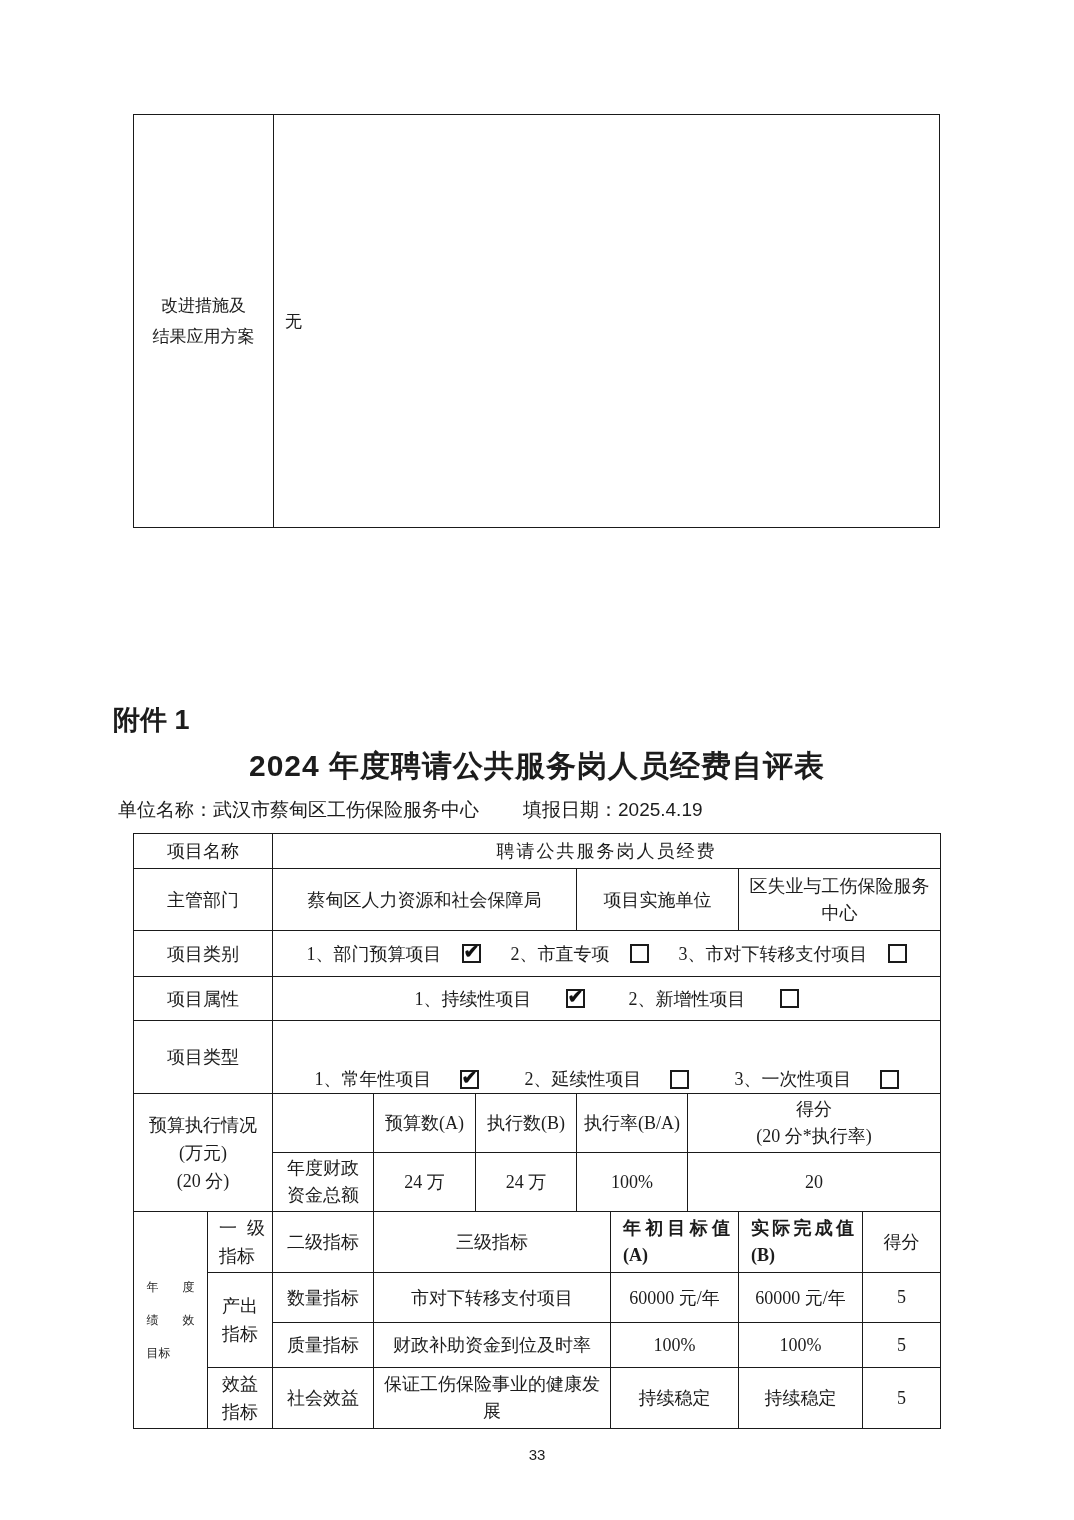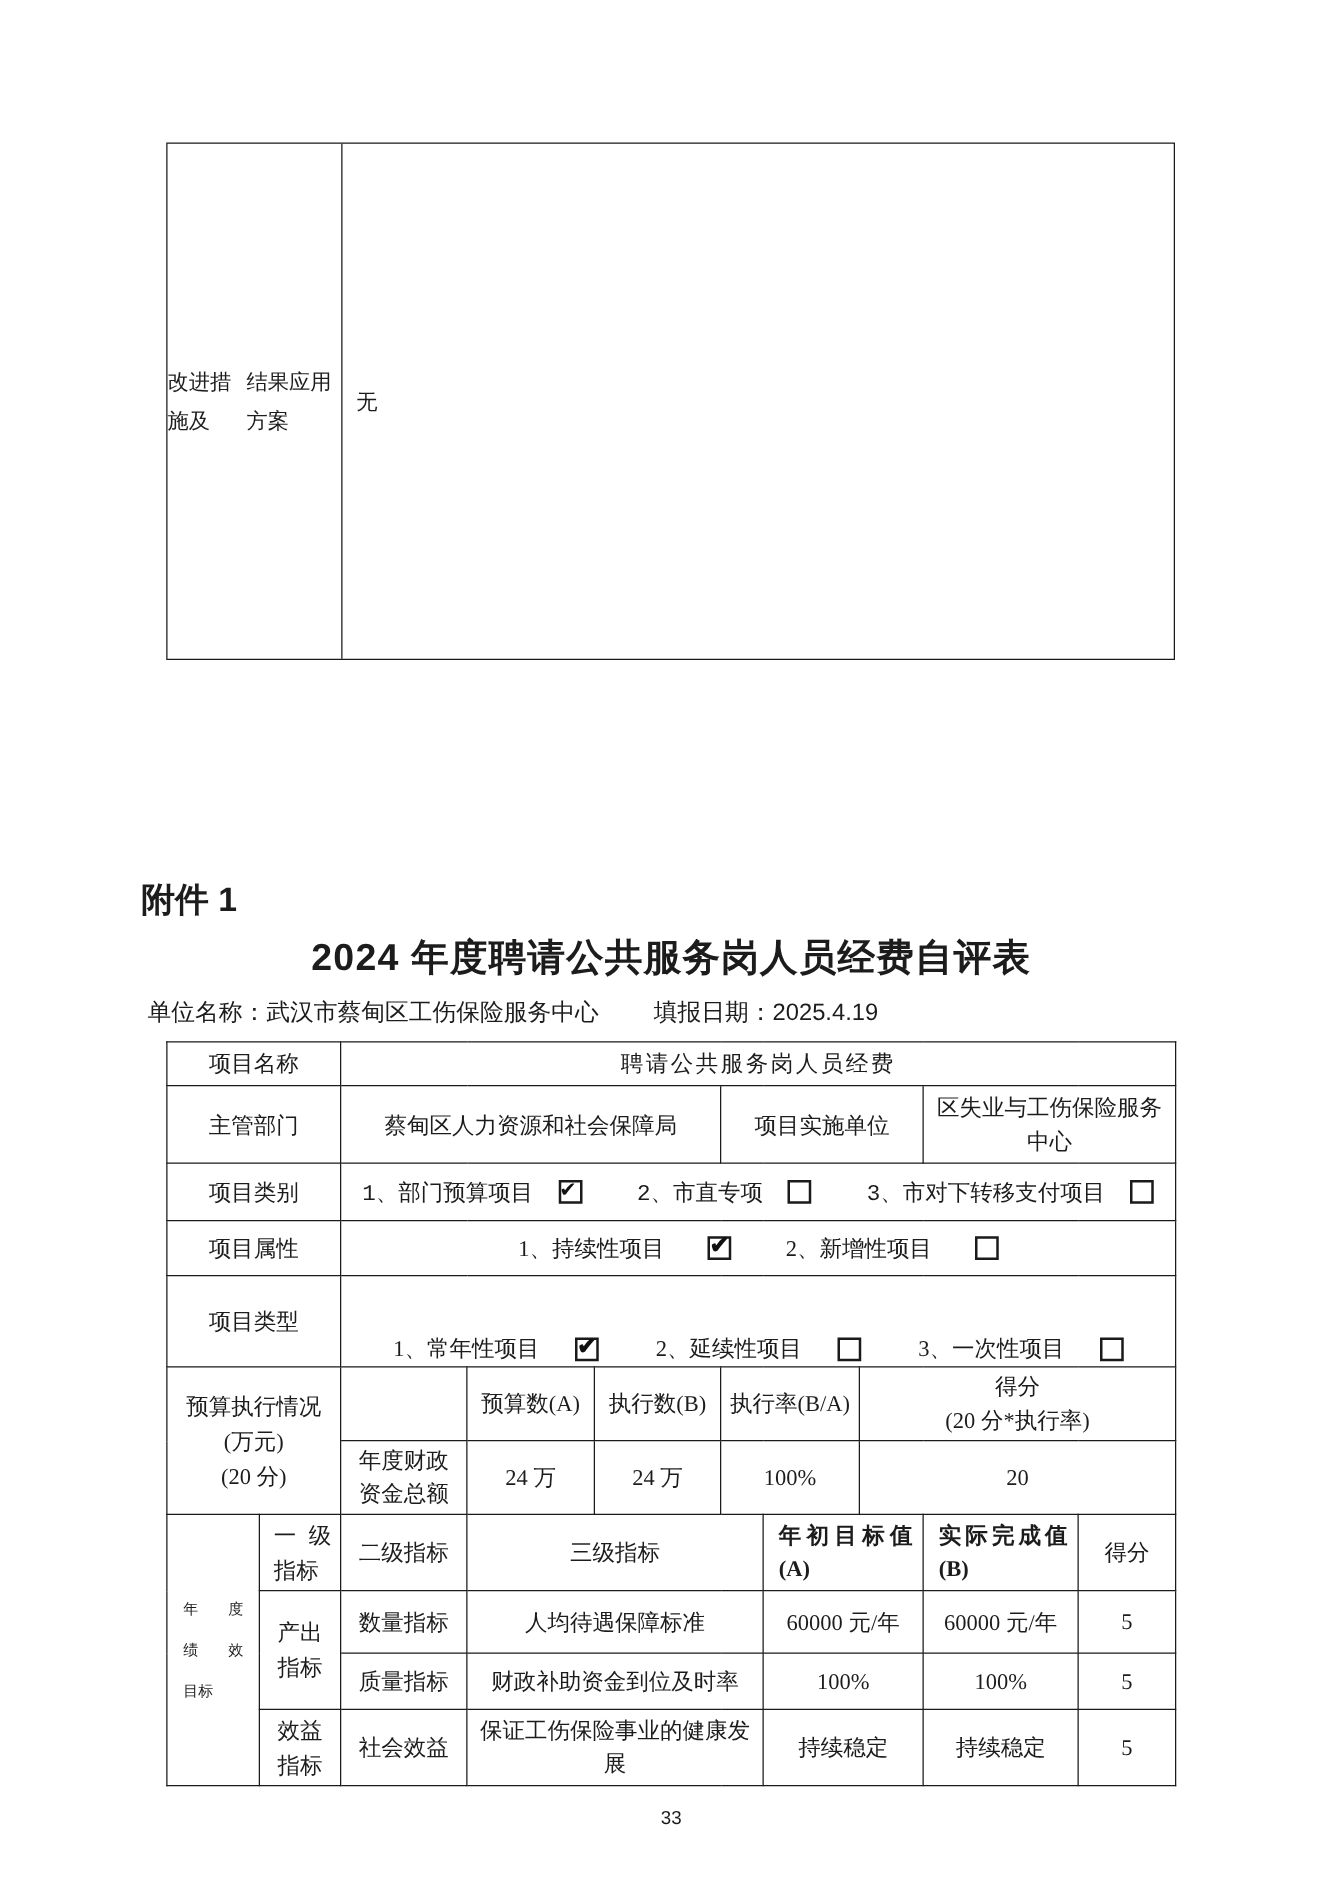--- a/index.html
+++ b/index.html
@@ -2,22 +2,22 @@
 <html><head>
 <meta charset="utf-8">
 <style>
   html,body{margin:0;padding:0;background:#fff;}
   .page{position:relative;width:1074px;height:1520px;background:#ffffff;overflow:hidden;
         color:#1c1c1c;font-family:"Liberation Serif","DejaVu Serif",serif;}
   
   .top-table{position:absolute;left:133px;top:114px;width:807px;height:414px;
              border:1.5px solid #1a1a1a;display:flex;box-sizing:border-box;}
   .top-table .label-cell{width:139px;border-right:1.5px solid #1a1a1a;display:flex;
-             justify-content:center;align-items:center;
-             font-size:17px;line-height:31px;text-align:left;}
+             flex-direction:column;justify-content:center;align-items:center;
+             font-size:17px;line-height:31px;text-align:center;}
   .top-table .value-cell{flex:1;display:flex;align-items:center;padding-left:11px;font-size:17px;}
   
   .sans{font-family:"Liberation Sans","DejaVu Sans",sans-serif;}
   .attachment{position:absolute;left:113px;top:702px;font-size:27px;font-weight:600;}
   .doc-title{position:absolute;left:0;top:746px;width:100%;text-align:center;
              font-size:30px;font-weight:700;letter-spacing:1px;}
   .meta-line{position:absolute;left:0;top:797px;width:100%;font-size:19px;font-weight:500;}
   .meta-unit{position:absolute;left:118px;white-space:nowrap;text-align:center;}
   .meta-date{position:absolute;left:523px;white-space:nowrap;}
   
@@ -28,21 +28,21 @@
   td.lbl{text-align:center;}
   td.spaced{letter-spacing:2px;}
   td.tleft{text-align:left;padding-left:9px;}
   .two-line{line-height:27px;}
   .wrap-pad{padding:2px 15px;line-height:27px;}
   .wrap-pad3{padding:2px 14px;line-height:27px;}
   .triple{line-height:28px;}
   
   .opts{display:flex;align-items:center;justify-content:center;}
   .opt{display:flex;align-items:center;white-space:nowrap;}
-  .opts.g-cat{column-gap:44px;font-family:Liberation Mono, monospace;}   .opts.g-cat .cb{margin-left:20px;}
+  .opts.g-cat{column-gap:30px;}   .opts.g-cat .cb{margin-left:20px;}
   .opts.g-attr{column-gap:44px;}  .opts.g-attr .cb{margin-left:34px;}
   .opts.g-type{column-gap:46px;margin-top:44px;}  .opts.g-type .cb{margin-left:28px;}
   .cb{width:19px;height:19px;border:2px solid #1a1a1a;box-sizing:border-box;
       position:relative;background:#fff;flex:0 0 auto;}
   .cb.checked::before{content:"✔";position:absolute;left:0px;top:-4px;font-size:19px;
       font-weight:bold;line-height:20px;color:#111;}
   
   .spread{display:block;text-align:justify;text-align-last:justify;}
   .vgroup{width:48px;margin:0 auto;text-align:left;line-height:33px;font-size:12px;}
   .vgroup span{display:block;}
@@ -219,21 +219,21 @@
     </tr>
 
     <tr style="height:50px">
       <td rowspan="2">
         <div class="cgroup">
           <span>产出</span>
           <span>指标</span>
         </div>
       </td>
       <td>数量指标</td>
-      <td colspan="3">人均待遇保障标准</td>
+      <td colspan="3">市对下转移支付项目</td>
       <td colspan="2">60000 元/年</td>
       <td>60000 元/年</td>
       <td>5</td>
     </tr>
 
     <tr style="height:45px">
       <td>质量指标</td>
       <td colspan="3">财政补助资金到位及时率</td>
       <td colspan="2">100%</td>
       <td>100%</td>

